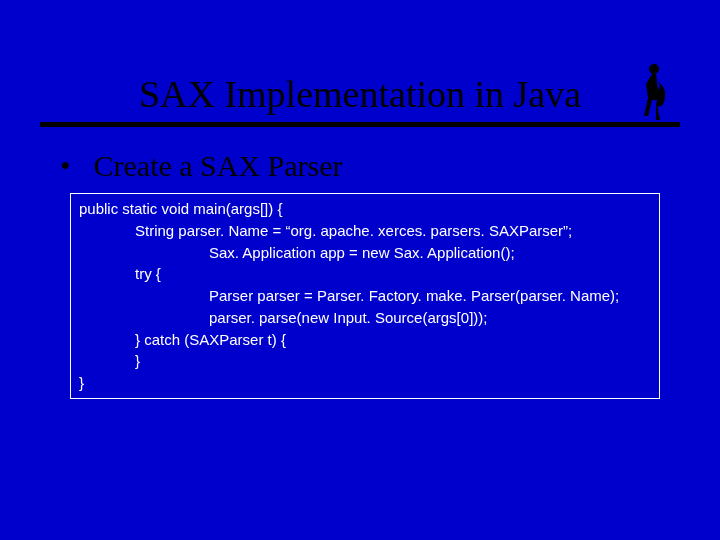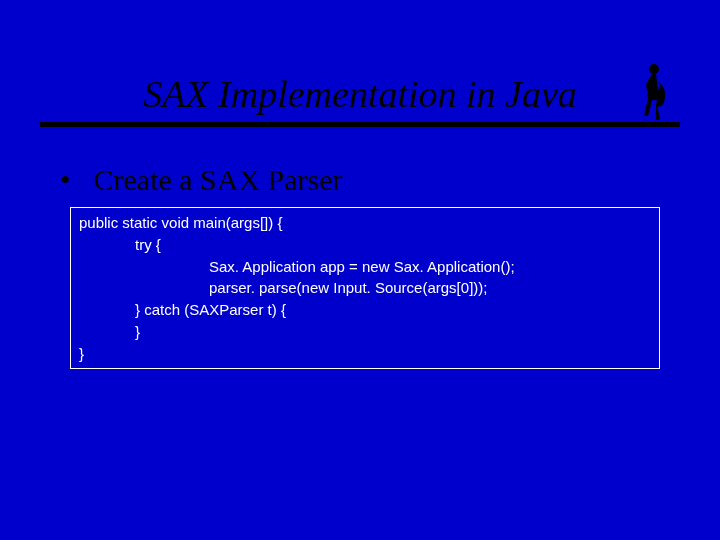--- a/index.html
+++ b/index.html
@@ -9,42 +9,41 @@
     height: 540px;
     background: #0000cc;
     font-family: "Times New Roman", Times, serif;
     overflow: hidden;
     position: relative;
   }
   .title-area {
     padding-top: 72px;
     text-align: center;
     position: relative;
-    font-style: italic;
   }
   .title {
     font-size: 38px;
     color: #000000;
     display: inline-block;
     padding-bottom: 6px;
   }
   .title-underline {
     border-bottom: 5px solid #000000;
     margin: 0 40px 0 40px;
     margin-top: 0px;
   }
   .saxophonist-icon {
     position: absolute;
     top: 62px;
     right: 50px;
     width: 32px;
     height: 60px;
   }
   .content {
-    padding: 36px 50px 0 60px;
+    padding: 22px 50px 0 60px;
   }
   .bullet-line {
     font-size: 30px;
     color: #000000;
     margin-bottom: 10px;
   }
   .bullet-line .bullet {
     display: inline-block;
     width: 26px;
   }
@@ -80,20 +79,22 @@
 </div>
 
 <div class="content">
   <div class="bullet-line">
     <span class="bullet">•</span>
     <span>Create a SAX Parser</span>
   </div>
 
   <div class="code-box">
     <div class="code-line">public static void main(args[]) {</div>
+    <div class="code-line i1">String parser. Name = “org. apache. xerces. parsers. SAXParser”;</div>
+    <div class="code-line i2">Sax. Application app = new Sax. Application();</div>
     <div class="code-line i1">try {</div>
-    <div class="code-line i2">Sax. Application app = new Sax. Application();</div>
+    <div class="code-line i2">Parser parser = Parser. Factory. make. Parser(parser. Name);</div>
     <div class="code-line i2">parser. parse(new Input. Source(args[0]));</div>
     <div class="code-line i1">} catch (SAXParser t) {</div>
     <div class="code-line i1">}</div>
     <div class="code-line">}</div>
   </div>
 </div>
 
 </body></html>

